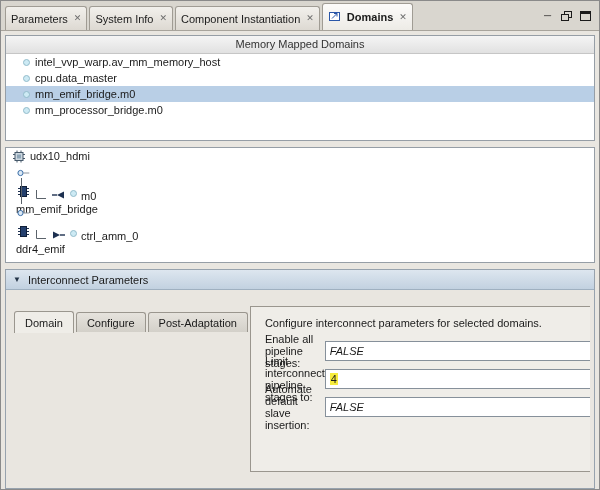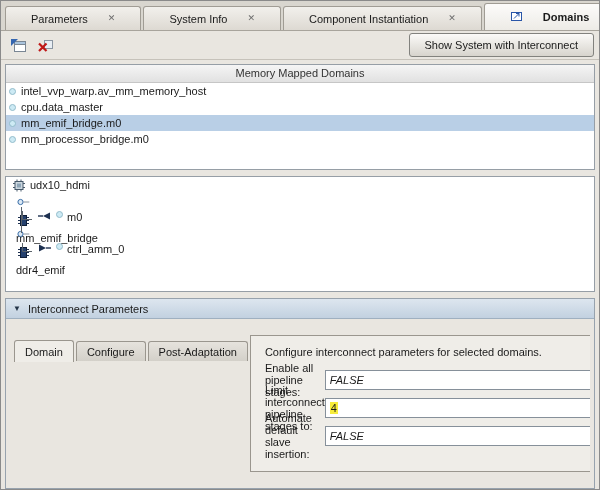--- a/index.html
+++ b/index.html
@@ -4,21 +4,21 @@
 <style>
   html,body{margin:0;padding:0;}
   body{width:600px;height:490px;overflow:hidden;background:#e9e6e0;
        font-family:"Liberation Sans","DejaVu Sans",sans-serif;font-size:11px;color:#1a1a1a;}
   .window{width:600px;height:490px;box-sizing:border-box;border:1px solid #8a8a8a;
           background:#e9e6e0;display:flex;flex-direction:column;overflow:hidden;}
 
   
   .tabbar{flex:0 0 auto;display:flex;align-items:flex-end;height:30px;background:#d9d6cf;
           border-bottom:1px solid #a8a49c;padding:3px 4px 0 4px;box-sizing:border-box;}
-  .tab{display:flex;align-items:center;gap:20px;height:23px;padding:0 25px;margin-right:2px;
+  .tab{display:flex;align-items:center;gap:6px;height:23px;padding:0 5px;margin-right:2px;
        border:1px solid #a09c94;border-bottom:none;border-radius:3px 3px 0 0;
        background:linear-gradient(#f2f0ec,#ddd9d2);white-space:nowrap;cursor:default;}
   .tab.active{background:linear-gradient(#fcfbfa,#edebe6);height:26px;}
   .tab.active .tab-label{font-weight:bold;}
   .tab-close{color:#6d6d6d;font-size:9px;line-height:1;}
   .win-controls{margin-left:auto;display:flex;align-items:center;gap:4px;padding:0 2px 8px 0;}
   .win-btn{width:15px;height:13px;display:flex;align-items:center;justify-content:center;
            color:#1a1a1a;font-size:10px;line-height:1;}
 
   
@@ -26,28 +26,28 @@
            background:#e9e6e0;border-bottom:1px solid #c6c2ba;}
   .tool-btn{width:24px;height:22px;display:flex;align-items:center;justify-content:center;}
   .show-btn{margin-left:auto;height:22px;padding:0 15px;display:flex;align-items:center;
             border:1px solid #82827e;border-radius:3px;background:linear-gradient(#fbfaf8,#d7d4cd);}
 
   
   .panel{margin:0 4px;background:#ffffff;border:1px solid #969ea6;box-sizing:border-box;overflow:hidden;}
   .domains-panel{margin-top:4px;height:106px;}
   .domains-header{height:17px;line-height:17px;text-align:center;color:#333;
                   background:linear-gradient(#f5f5f5,#e1e1e1);border-bottom:1px solid #c6c6c6;}
-  .domain-item{height:16px;display:flex;align-items:center;gap:5px;padding-left:3px;}
+  .domain-item{height:16px;display:flex;align-items:center;gap:5px;padding-left:17px;}
   .domain-item.selected{background:#b9cfe6;text-align:center;}
   .dot{width:7px;height:7px;border-radius:50%;background:#cdeaf4;border:1px solid #93bccb;
        box-sizing:border-box;flex:0 0 auto;}
 
   .tree-panel{margin-top:6px;height:116px;position:relative;padding-top:2px;}
   .tree-row{height:16px;display:flex;align-items:flex-start;gap:4px;}
-  .ind0{padding-left:6px;} .ind1{padding-left:10px;flex-direction:column;} .ind2{padding-left:14px;}
+  .ind0{padding-left:6px;} .ind1{padding-left:10px;flex-direction:column;} .ind2{padding-left:28px;margin-top:8px;}
   .tree-vline{position:absolute;left:15px;top:30px;height:26px;width:0;border-left:1px solid #5a626a;}
 
   
   .params-section{flex:1 1 auto;margin:6px 4px 0 4px;border:1px solid #97a2ad;background:#e9e6e0;
                   display:flex;flex-direction:column;box-sizing:border-box;overflow:hidden;}
   .params-header{flex:0 0 auto;height:19px;display:flex;align-items:center;gap:7px;padding:0 7px;
                  background:linear-gradient(#dde6ef,#c2d1e0);border-bottom:1px solid #9fb0c0;}
   .collapse-icon{color:#243447;font-size:8px;line-height:1;}
   .params-inner{flex:1 1 auto;display:flex;flex-direction:row;margin:16px 4px;overflow:hidden;}
   .params-tabs{flex:0 0 auto;display:flex;align-items:flex-end;padding:5px 0 0 4px;height:26px;box-sizing:border-box;}
@@ -102,36 +102,20 @@
         </span>
       <span class="win-btn">
           <svg width="11" height="10" viewBox="0 0 11 10">
             <rect x="0.5" y="0.5" width="10" height="9" fill="none" stroke="#1a1a1a"></rect>
             <rect x="0.5" y="0.5" width="10" height="2.5" fill="#1a1a1a"></rect>
           </svg>
         </span>
     </div>
   </div>
 
-  <div class="toolbar">
-    <span class="tool-btn">
-      <svg width="17" height="15" viewBox="0 0 17 15">
-          <rect x="4.5" y="3.5" width="11" height="10" fill="#ffffff" stroke="#7a8693"></rect>
-          <rect x="4.5" y="3.5" width="11" height="3" fill="#aac4dd" stroke="#7a8693"></rect>
-          <path d="M1 1 L8 1 L1 8 Z" fill="#3566b0"></path>
-        </svg>
-    </span>
-    <span class="tool-btn">
-      <svg width="17" height="15" viewBox="0 0 17 15">
-          <rect x="7.5" y="2.5" width="8" height="8" fill="#e8eef4" stroke="#8a96a2"></rect>
-          <path d="M2 5.5 L9.5 13 M9.5 5.5 L2 13" stroke="#c01818" stroke-width="2.2"></path>
-        </svg>
-    </span>
-    <span class="show-btn">Show System with Interconnect</span>
-  </div>
 
   <div class="panel domains-panel">
     <div class="domains-header">Memory Mapped Domains</div>
     <div class="domain-item">
       <span class="dot"></span>
       <span>intel_vvp_warp.av_mm_memory_host</span>
     </div>
     <div class="domain-item">
       <span class="dot"></span>
       <span>cpu.data_master</span>

